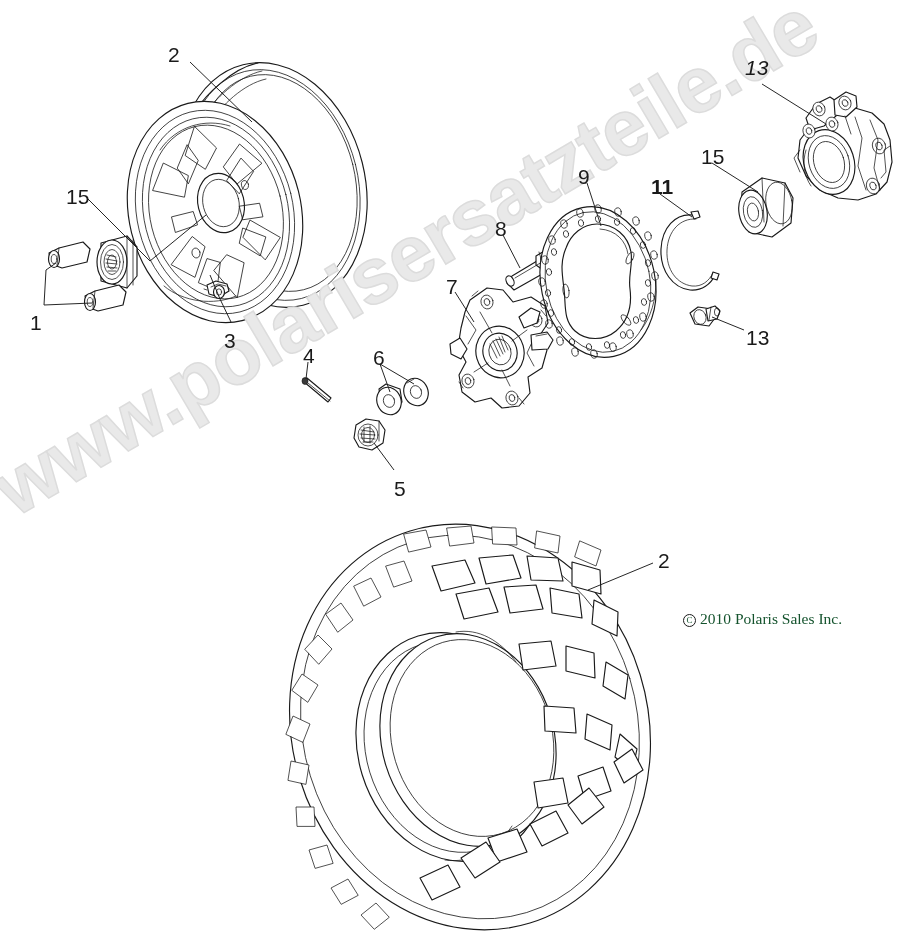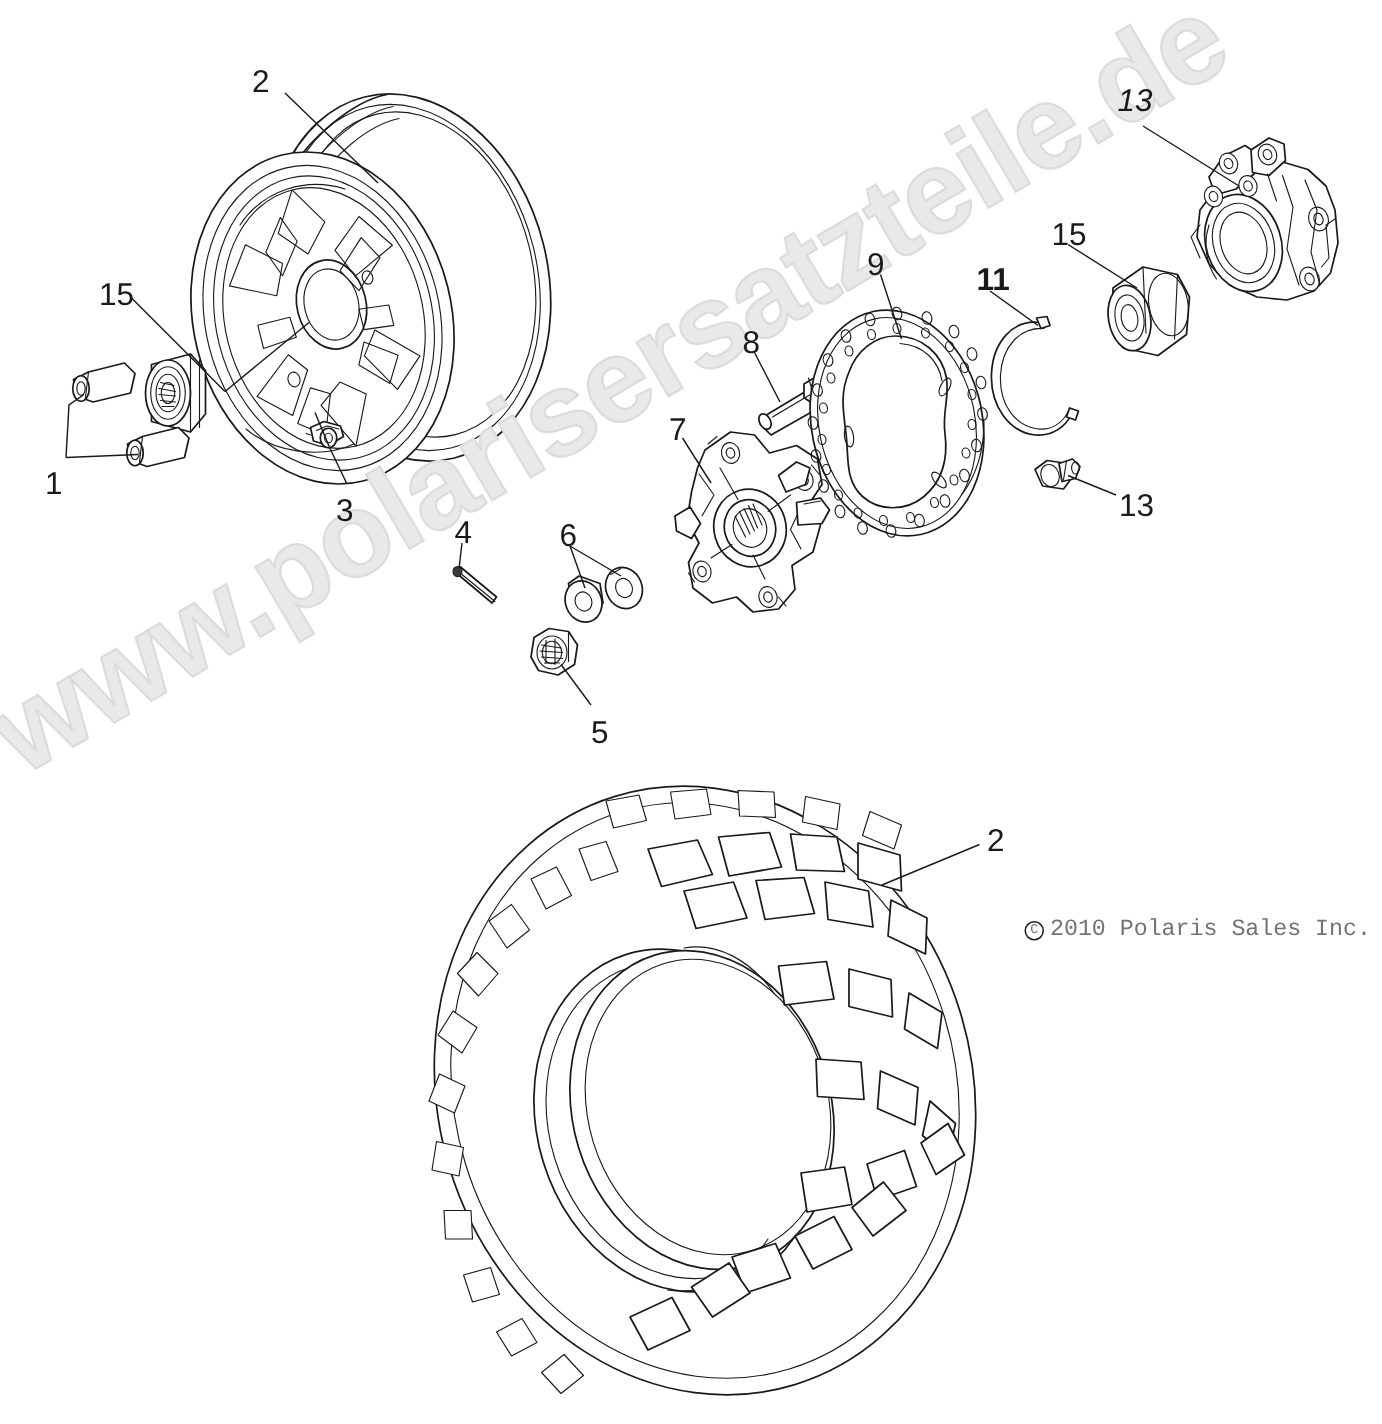--- a/index.html
+++ b/index.html
@@ -16,23 +16,23 @@
     font-family:"Liberation Sans", sans-serif;
     font-size:21px;
     color:#1a1a1a;
     line-height:1;
     white-space:nowrap;
     user-select:none;
   }
   #copyright{
     position:absolute;
     left:683px;top:610px;
-    font-family:Liberation Mono, monospace;
+    font-family:Liberation Serif, serif;
     font-size:15.5px;
-    color:#737373;
+    color:#14532d;
     white-space:nowrap;
   }
   #copyright .csym{
     display:inline-block;
     border:1.2px solid #1c1c1c;
     border-radius:50%;
     width:11px;height:11px;
     line-height:11px;
     text-align:center;
     font-size:9px;

